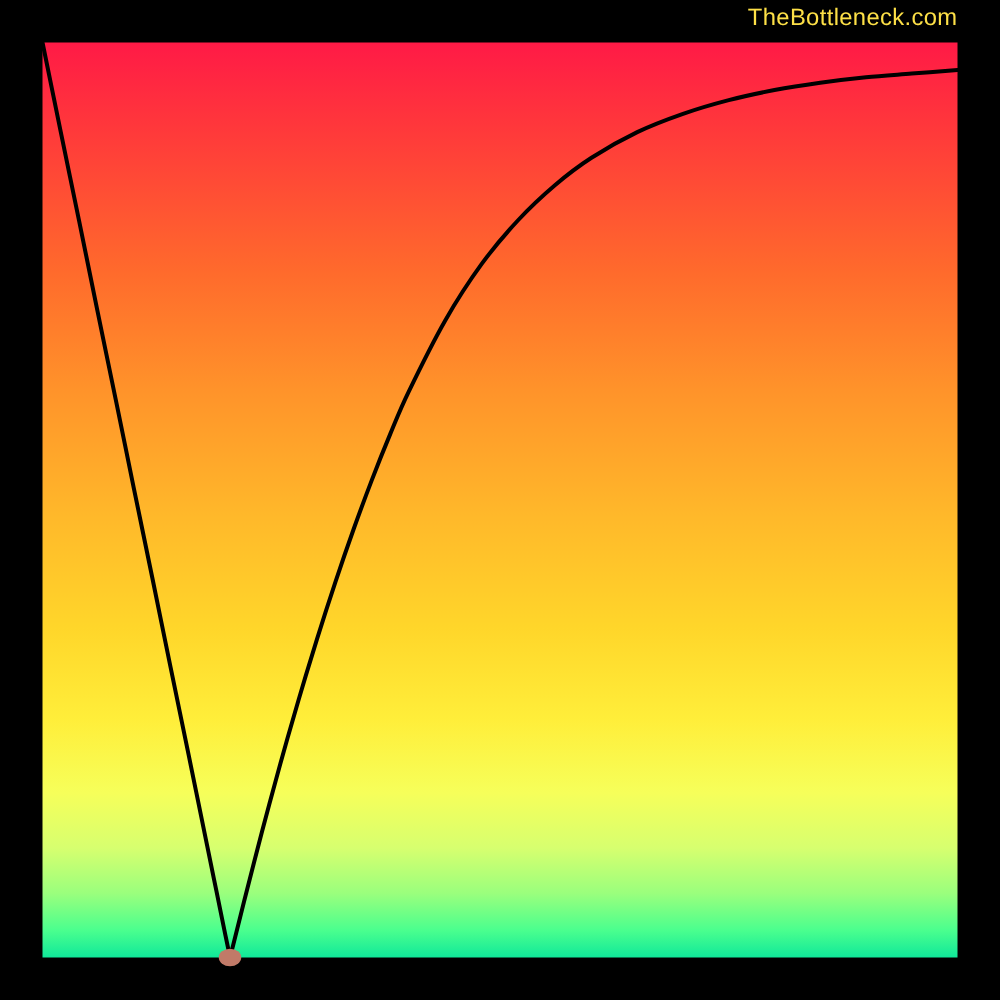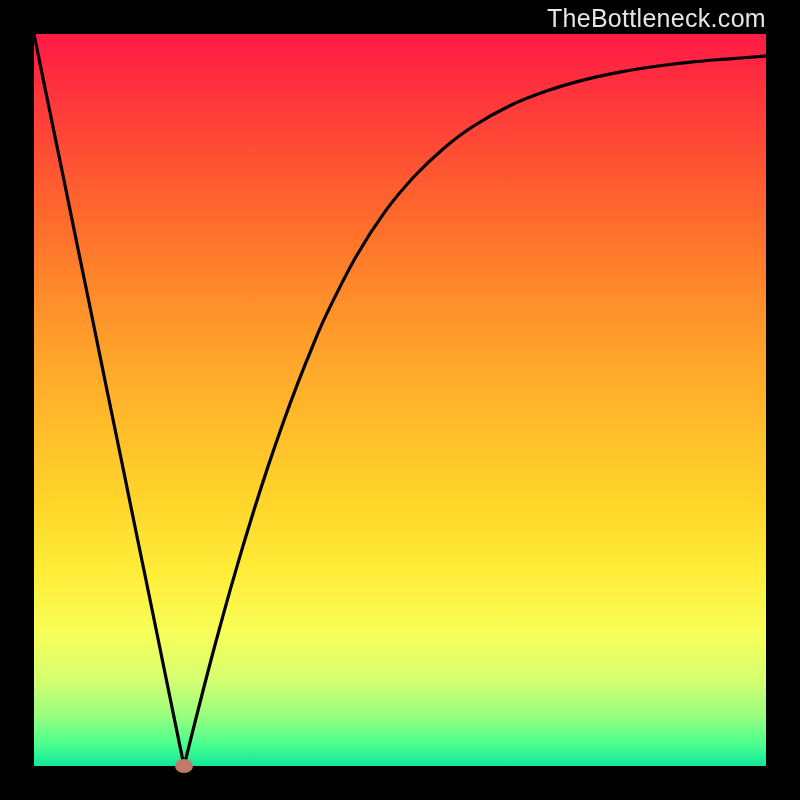--- a/index.html
+++ b/index.html
@@ -29,22 +29,22 @@
       #ffee3a 74%,
       #f6ff5a 82%,
       #d7ff6f 88%,
       #9aff7d 93%,
       #4bff8e 97%,
       #10e89a 100%
     );
   }
   .watermark {
     position: absolute;
-    color: #e5e5e5;
-    font-size: 25px;
+    color: #fde047;
+    font-size: 19px;
     font-weight: 500;
     letter-spacing: 0.3px;
     user-select: none;
   }
   svg.curve {
     position: absolute;
     left: 0;
     top: 0;
     pointer-events: none;
   }

